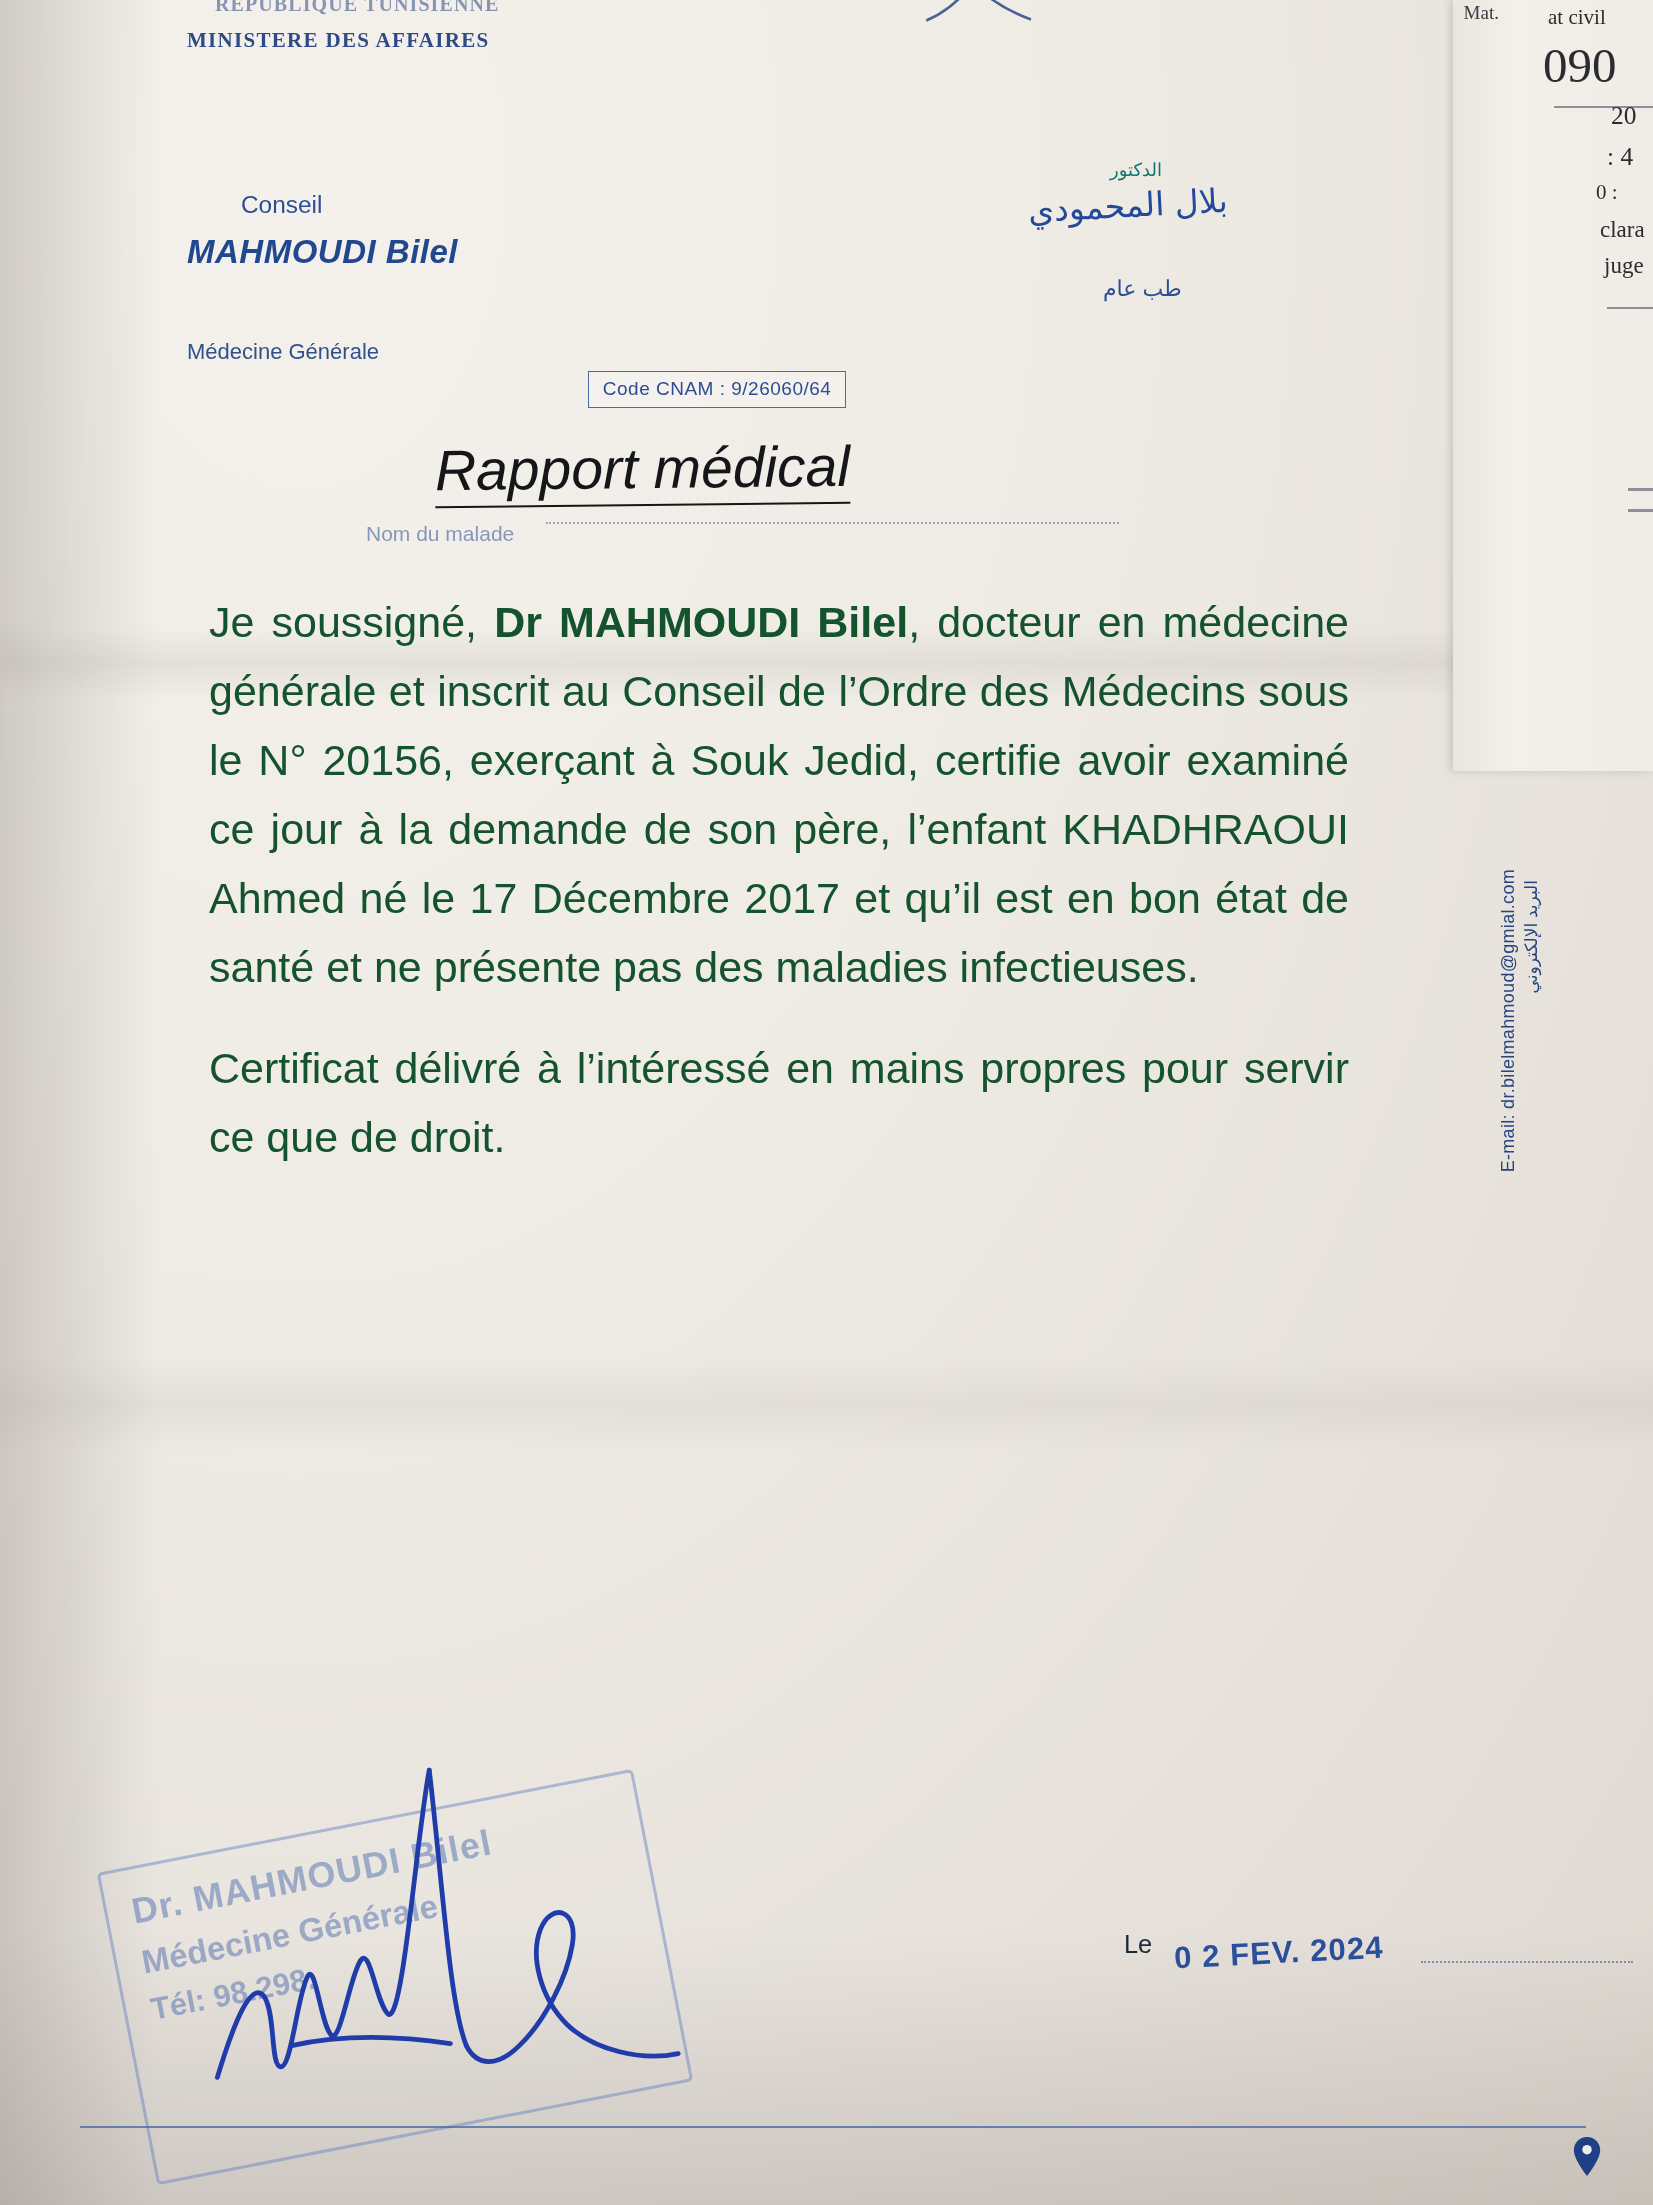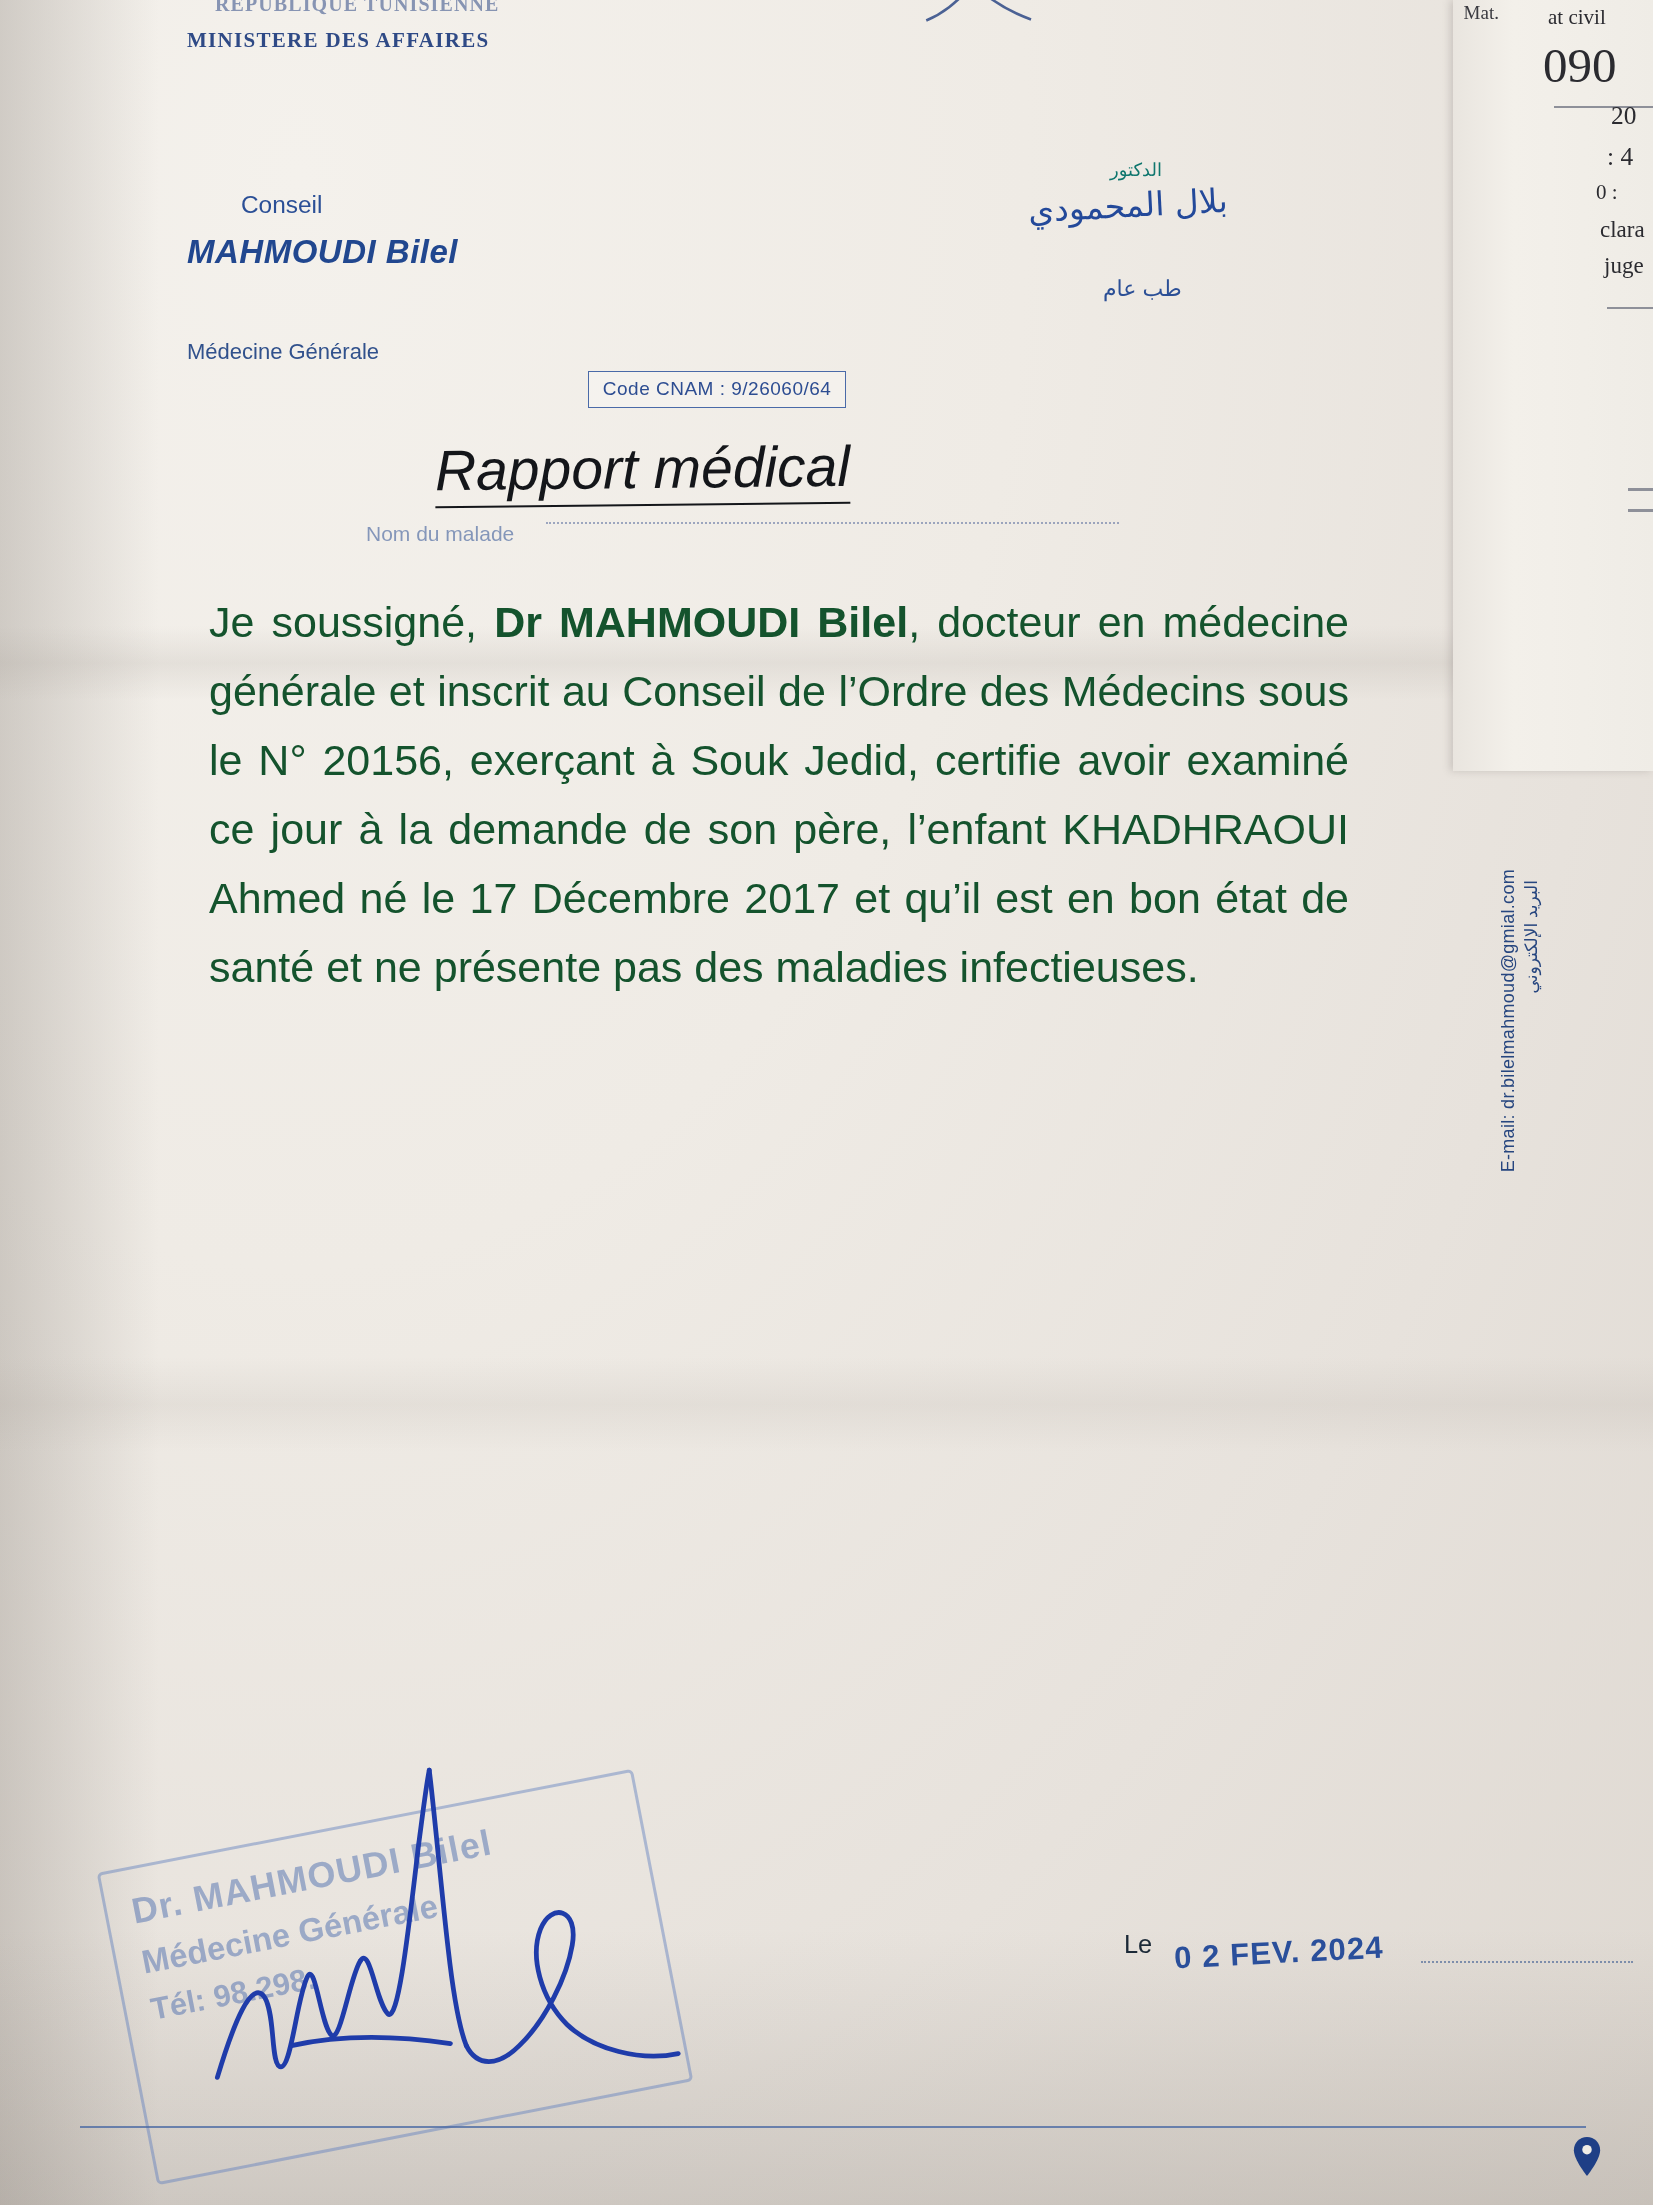--- a/index.html
+++ b/index.html
@@ -374,20 +374,21 @@
   <div class="ar-spec">طب عام</div>
 
   <div class="cnam-box">Code CNAM : 9/26060/64</div>
 
   <div class="title">Rapport médical</div>
   <div class="nom-line">Nom du malade</div>
   <div class="nom-dots"></div>
 
   <div class="body-block">
     <p><span>Je soussigné, </span><b>Dr MAHMOUDI Bilel</b><span>, docteur en médecine générale et inscrit au Conseil de l’Ordre des Médecins sous le N° 20156, exerçant à Souk Jedid, certifie avoir examiné ce jour à  la demande de son père, l’enfant KHADHRAOUI Ahmed né le 17 Décembre  2017 et qu’il est en bon état de santé et ne présente pas des maladies infectieuses.</span></p>
+    <p>Certificat délivré à l’intéressé en mains propres pour servir ce que de droit.</p>
   </div>
 
   <div class="vert-email">E-mail: dr.bilelmahmoud@gmial.com</div>
   <div class="vert-ar">البريد الإلكتروني</div>
 
   <div class="date-le">Le</div>
   <div class="date-stamp">0 2 FEV. 2024</div>
   <div class="date-dots"></div>
 
   <div class="stamp">

